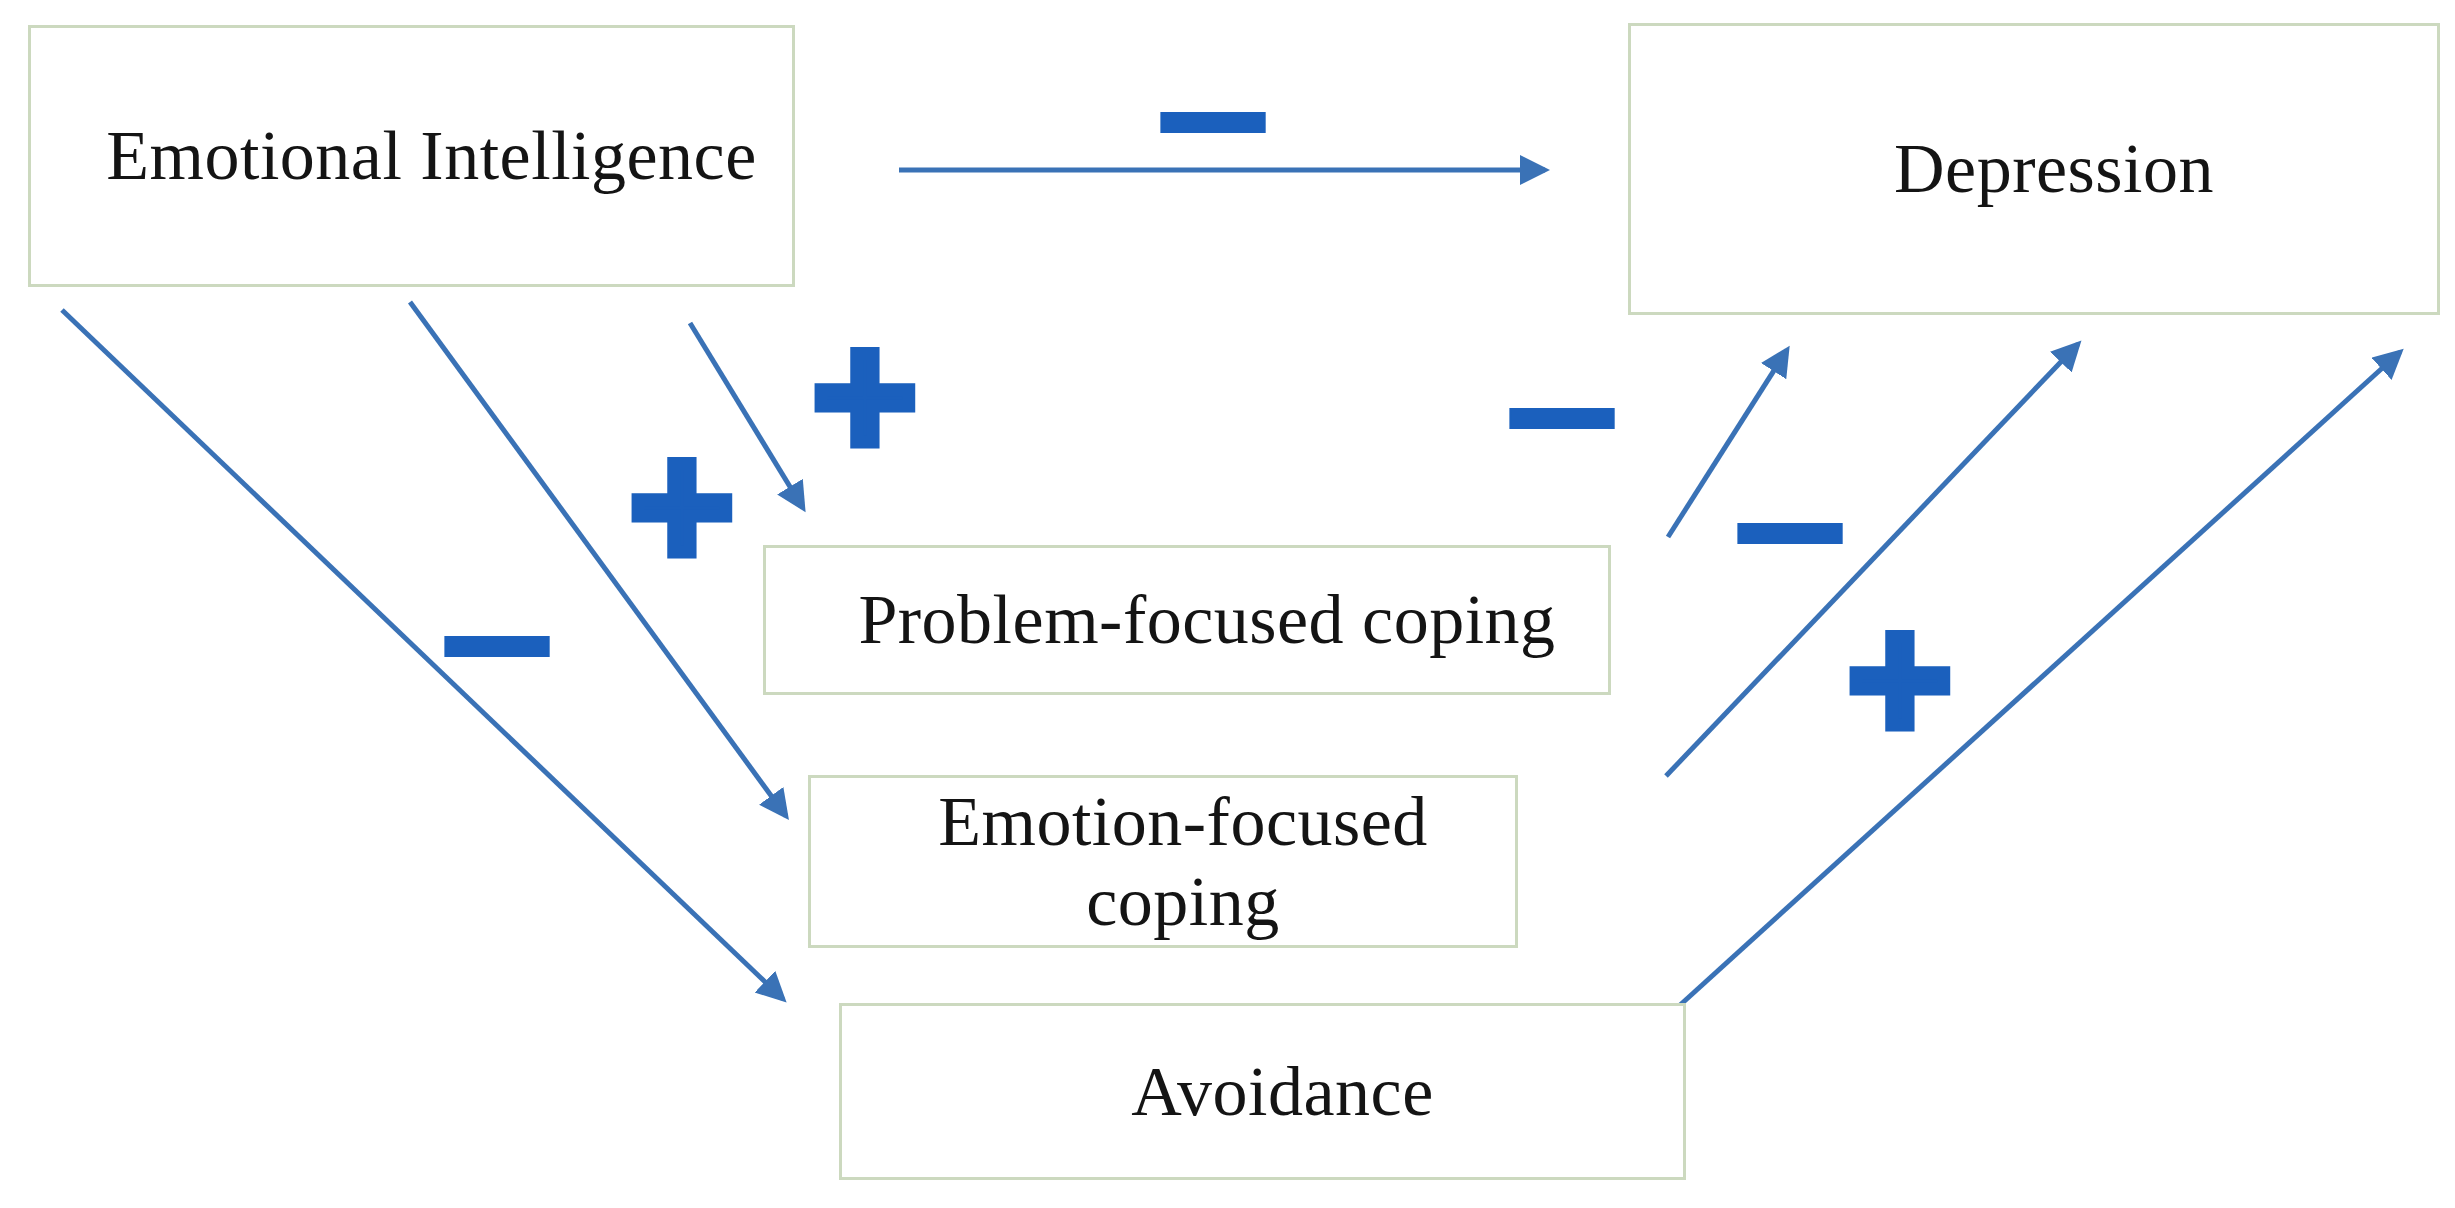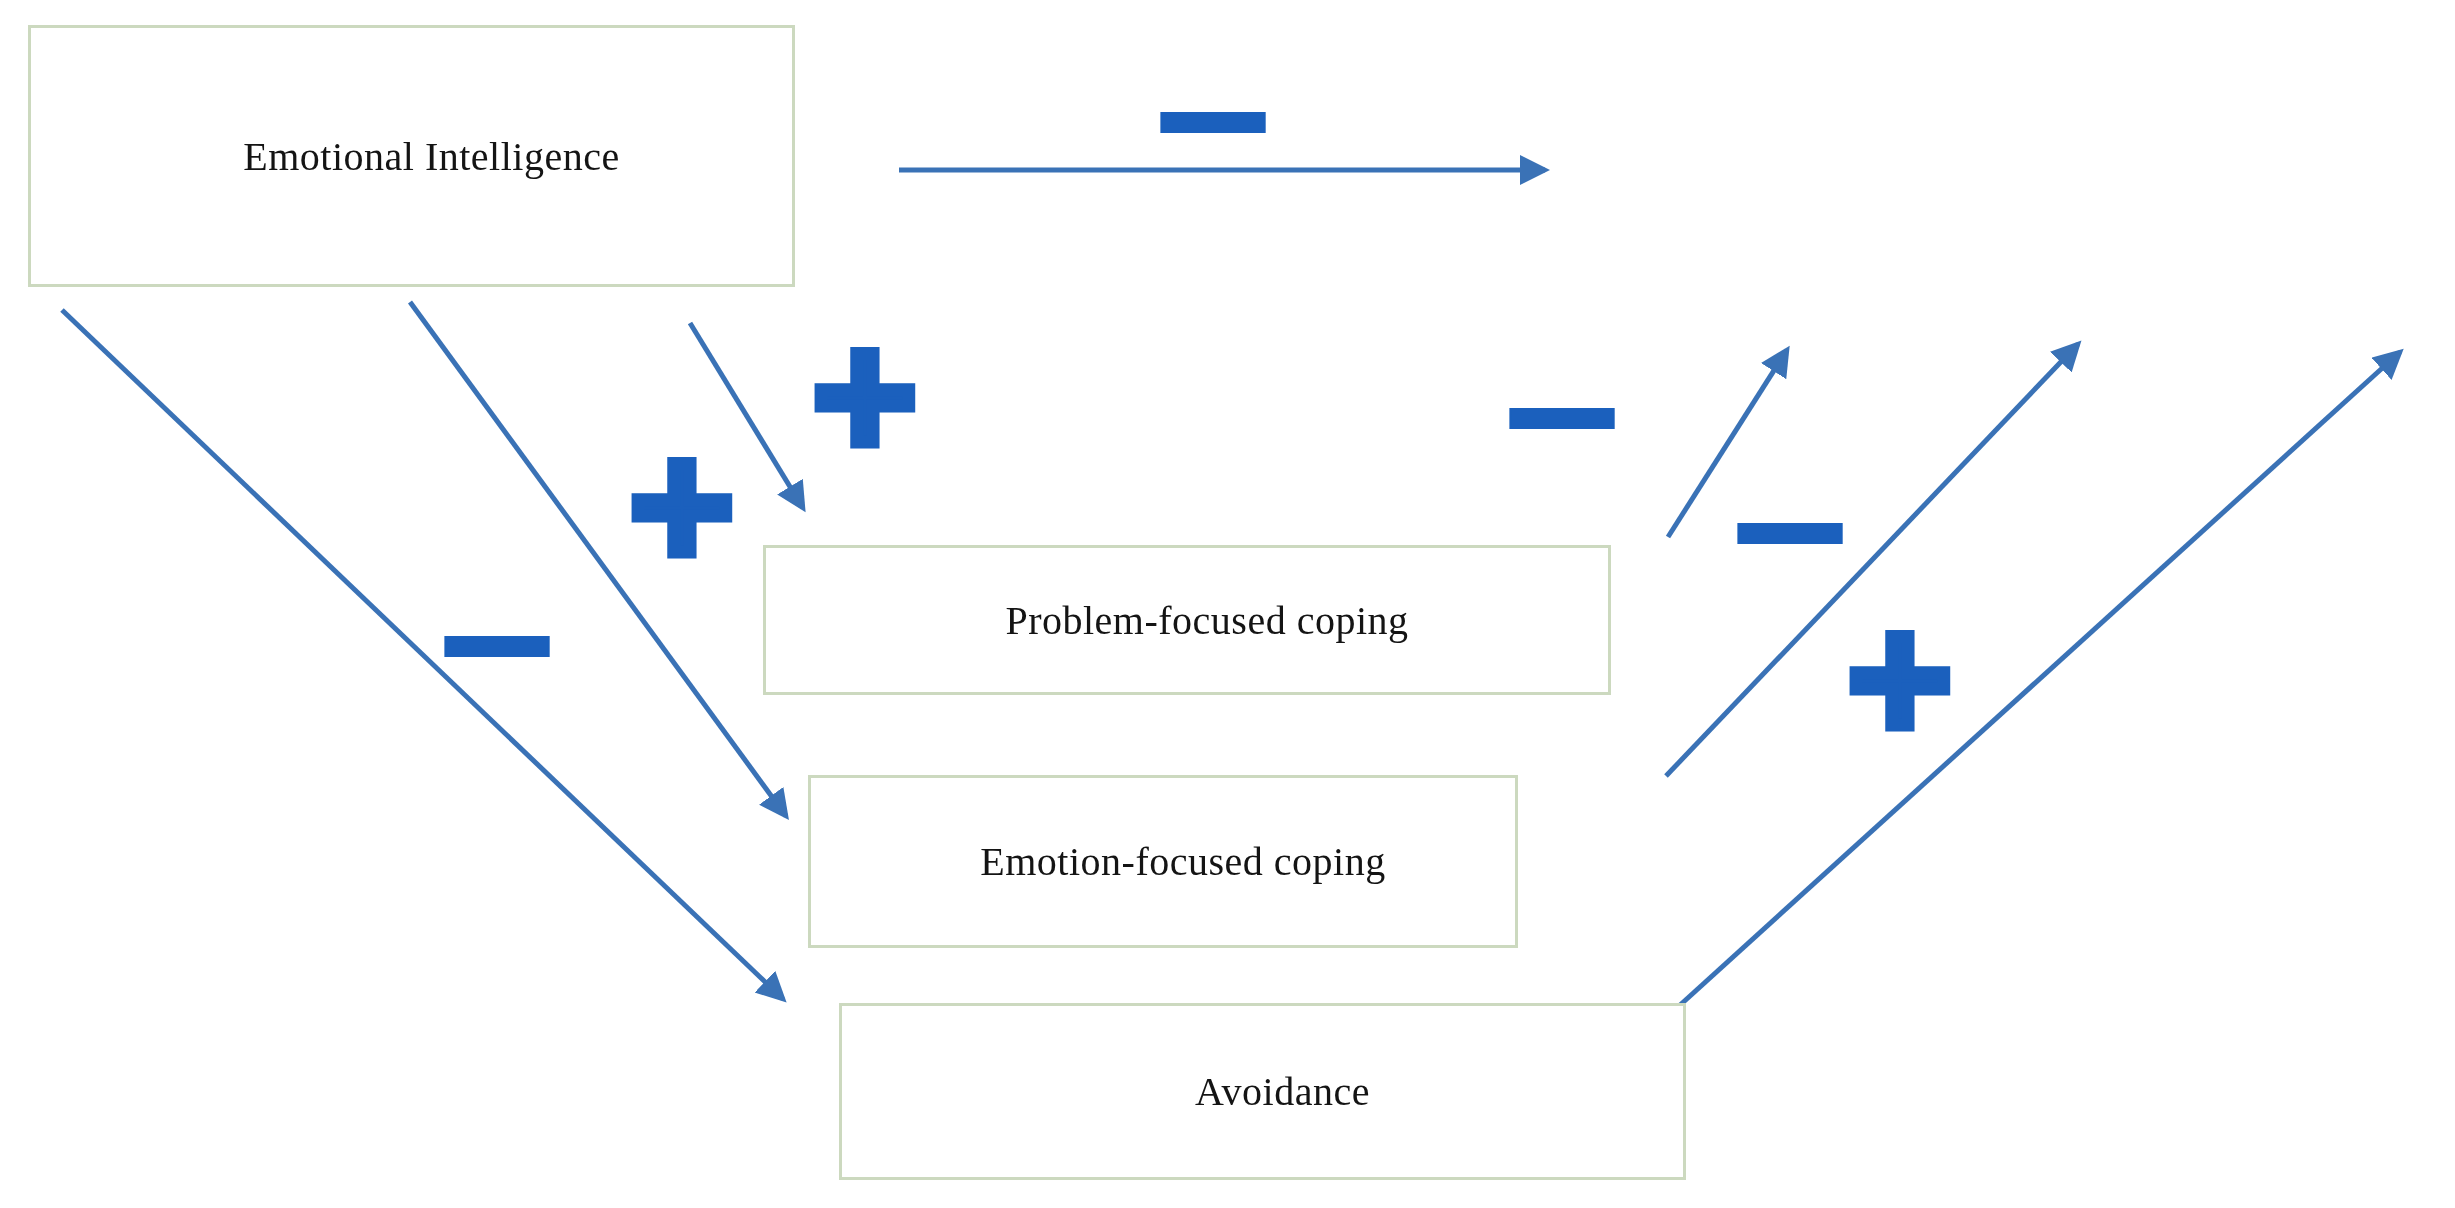--- a/index.html
+++ b/index.html
@@ -12,21 +12,21 @@
   }
   .overlay{
     position:absolute;left:0;top:0;width:2455px;height:1208px;
   }
   .node{
     position:absolute;
     box-sizing:border-box;
     border:3px solid #ccd9bf;
     background:#ffffff;
     display:flex;align-items:center;justify-content:center;
-    font-size:40px;color:#141414;
+    font-size:70px;color:#141414;
     text-align:center;
     letter-spacing:0.5px;
     padding-left:40px;
   }
   .n-ei  {left:28px;  top:25px;   width:767px; height:262px;}
   .n-dep {left:1628px;top:23px;   width:812px; height:292px;}
   .n-pfc {left:763px; top:545px;  width:848px; height:150px;}
   .n-efc {left:808px; top:775px;  width:710px; height:173px;}
   .n-avd {left:808px; top:1003px; width:847px; height:177px;margin-left:31px;}
 
@@ -67,20 +67,23 @@
     <text class="sign sign-plus" x="682" y="503" dominant-baseline="central">+</text>
     <text class="sign sign-minus" x="497" y="641" dominant-baseline="central">−</text>
     <text class="sign sign-minus" x="1562" y="413" dominant-baseline="central">−</text>
     <text class="sign sign-minus" x="1790" y="528" dominant-baseline="central">−</text>
     <text class="sign sign-plus" x="1900" y="676" dominant-baseline="central">+</text>
   </svg>
 
   <div class="node n-ei">
     <span>Emotional Intelligence</span>
   </div>
+  <div class="node n-dep">
+    <span>Depression</span>
+  </div>
   <div class="node n-pfc">
     <span>Problem-focused coping</span>
   </div>
   <div class="node n-efc">
     <span>Emotion-focused coping</span>
   </div>
   <div class="node n-avd">
     <span>Avoidance</span>
   </div>
 

